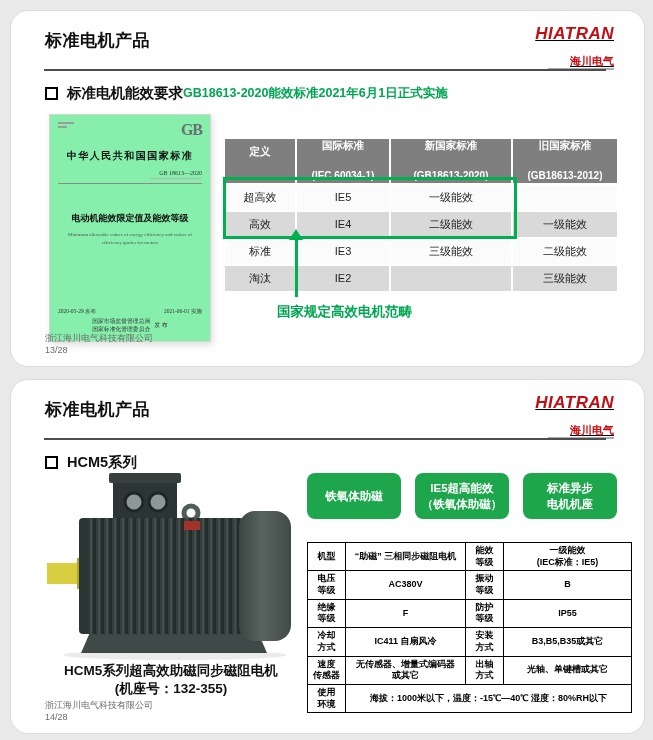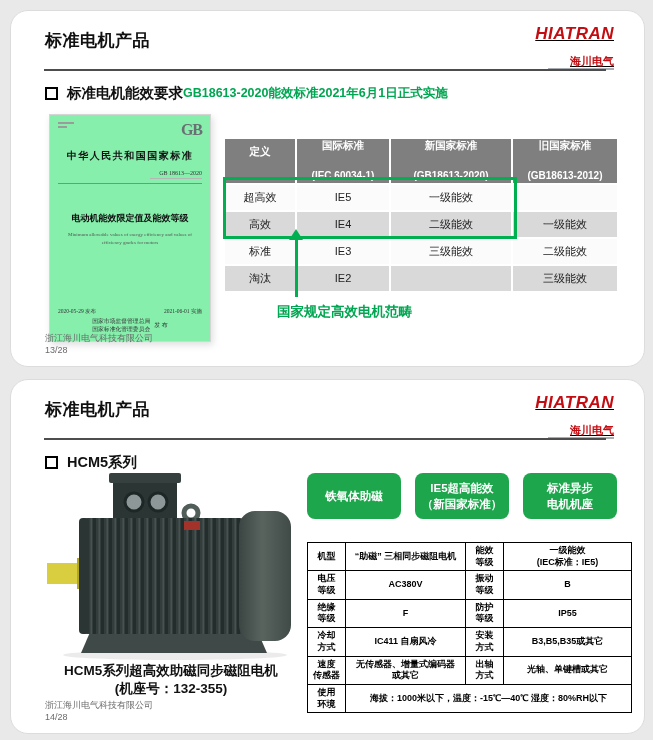--- a/index.html
+++ b/index.html
@@ -255,21 +255,21 @@
     <rect x="147" y="57" width="16" height="9" fill="#a3322b"></rect>
   </svg>
   <div class="motor-caption">
     <div>HCM5系列超高效助磁同步磁阻电机</div>
     <div>(机座号：132-355)</div>
   </div>
 
   <div class="badges">
     <div class="badge">铁氧体助磁</div>
     <div class="badge">IE5超高能效
-（新国家标准）</div>
+（铁氧体助磁）</div>
     <div class="badge">标准异步
 电机机座</div>
   </div>
 
   <div class="spec-wrap">
     <table class="spec">
       <colgroup>
           <col class="lab">
           <col class="v1">
           <col class="lab2">

